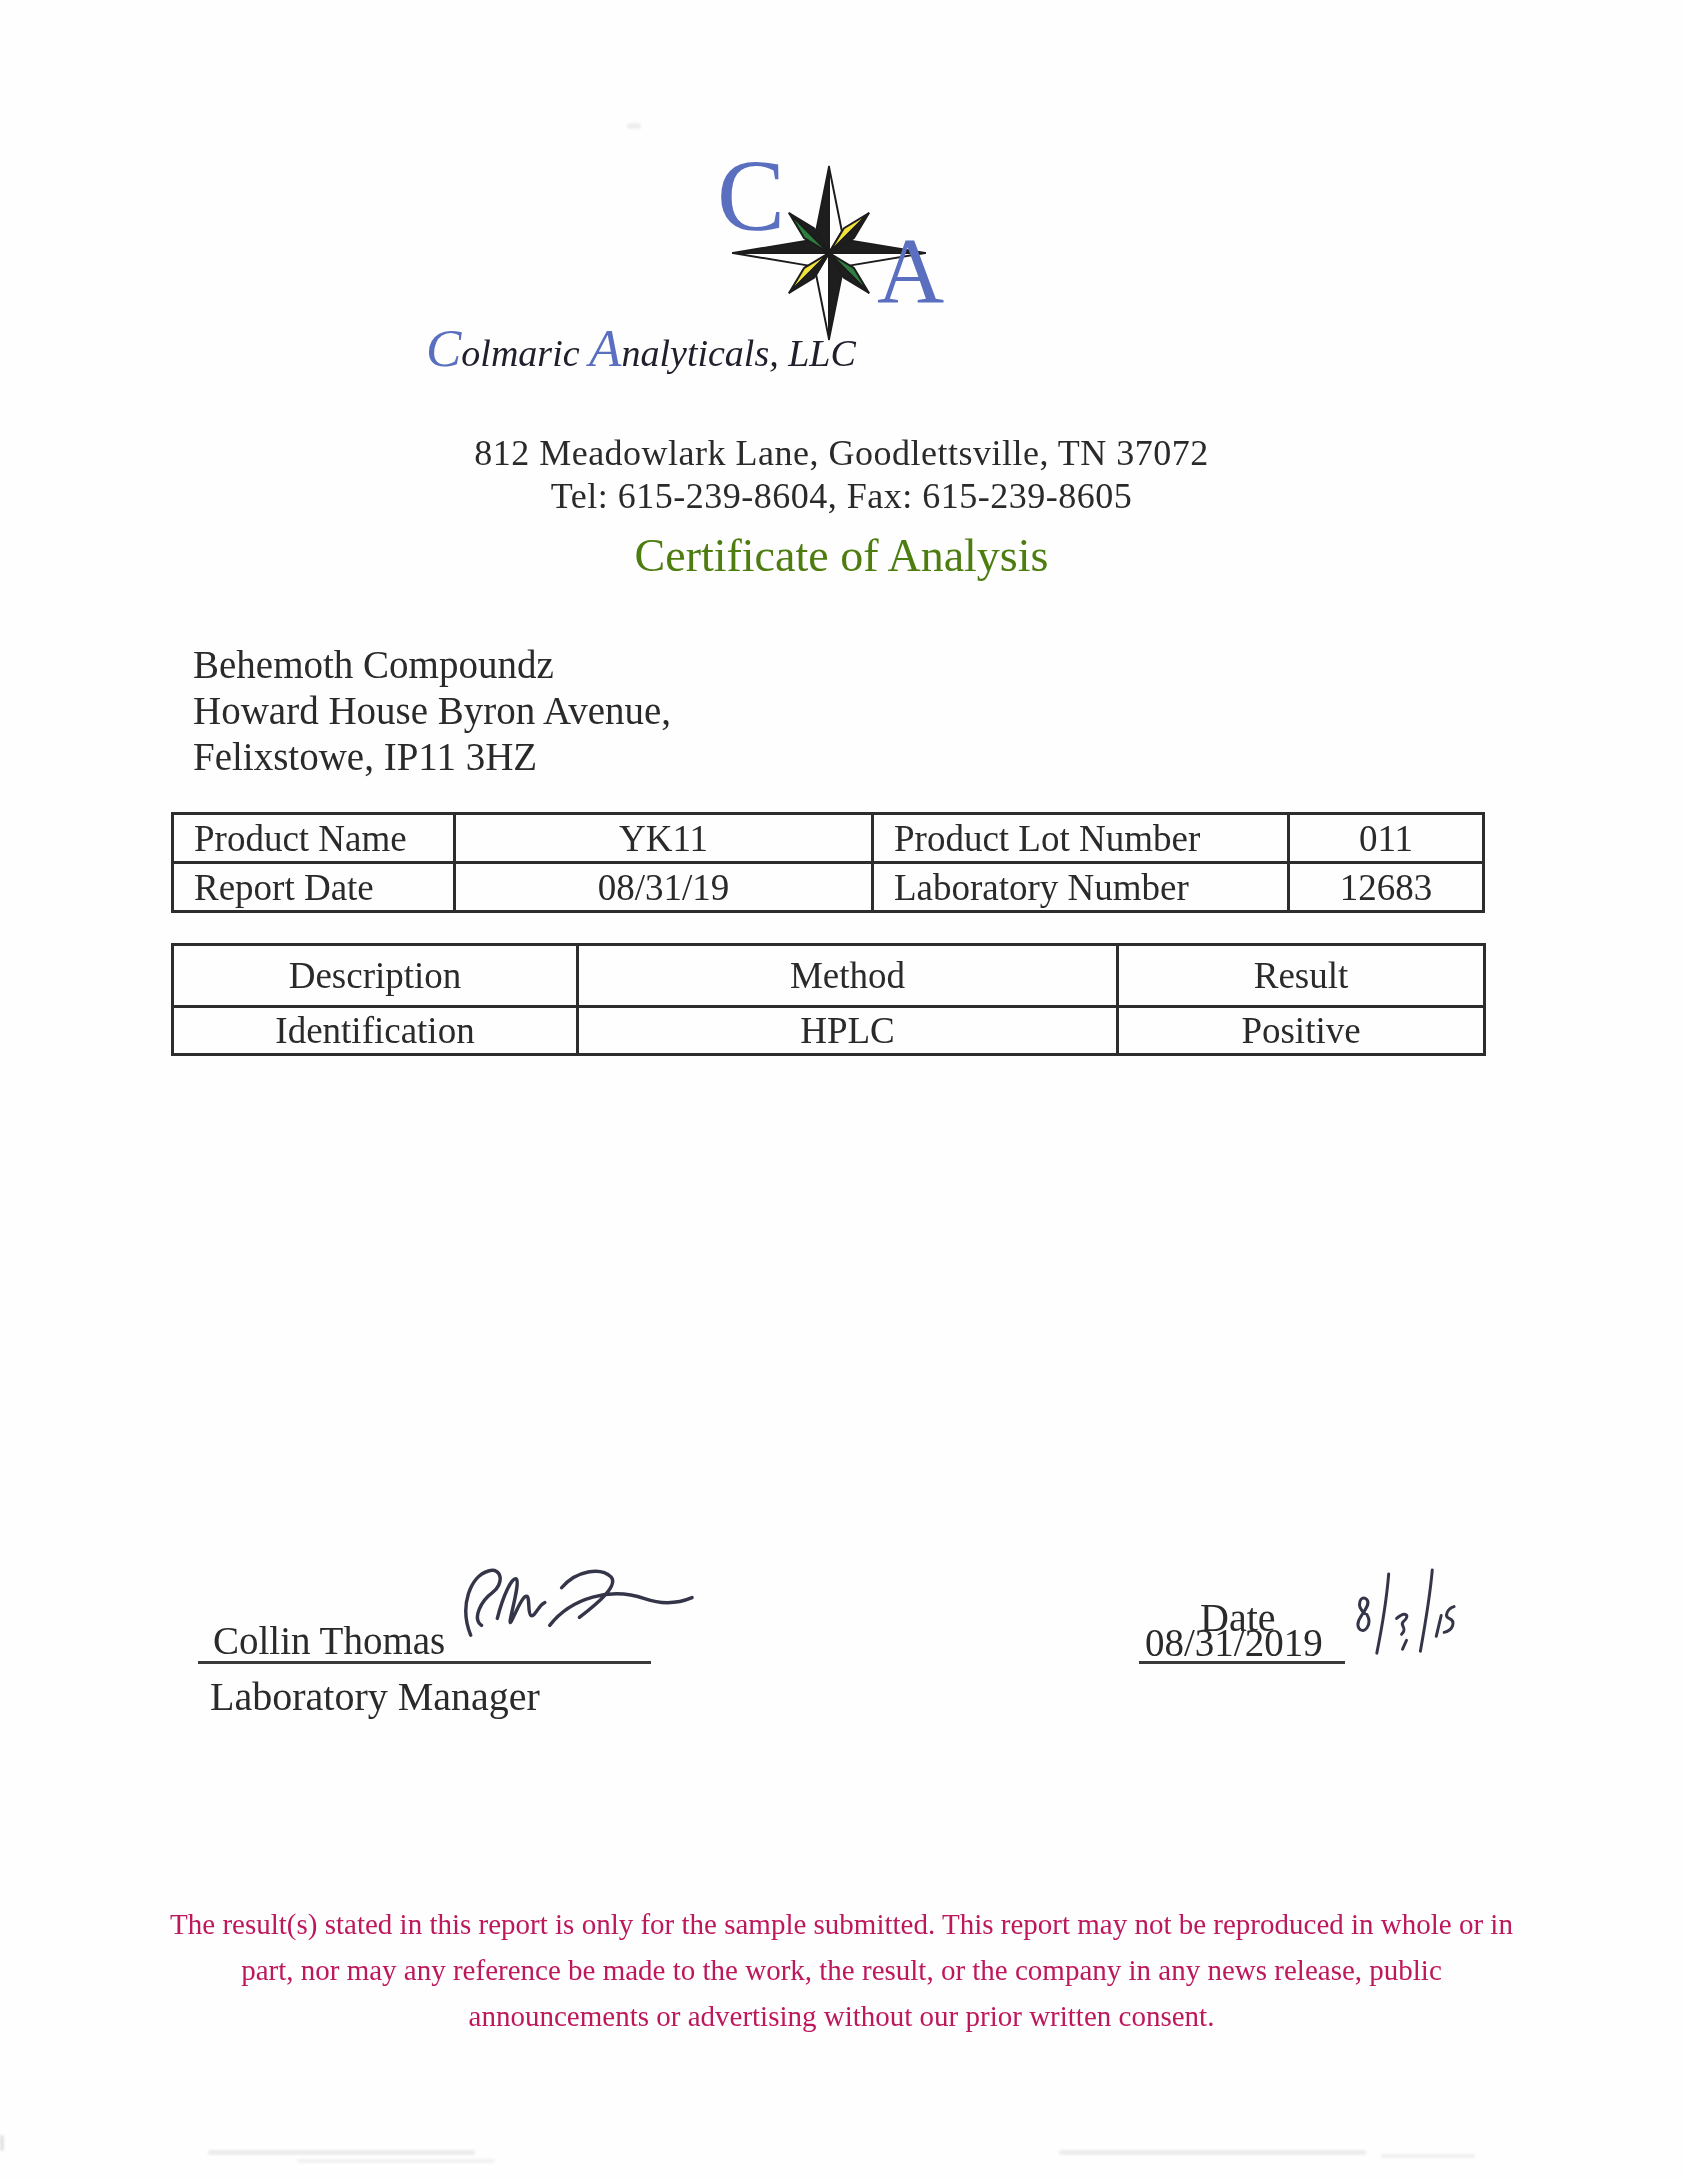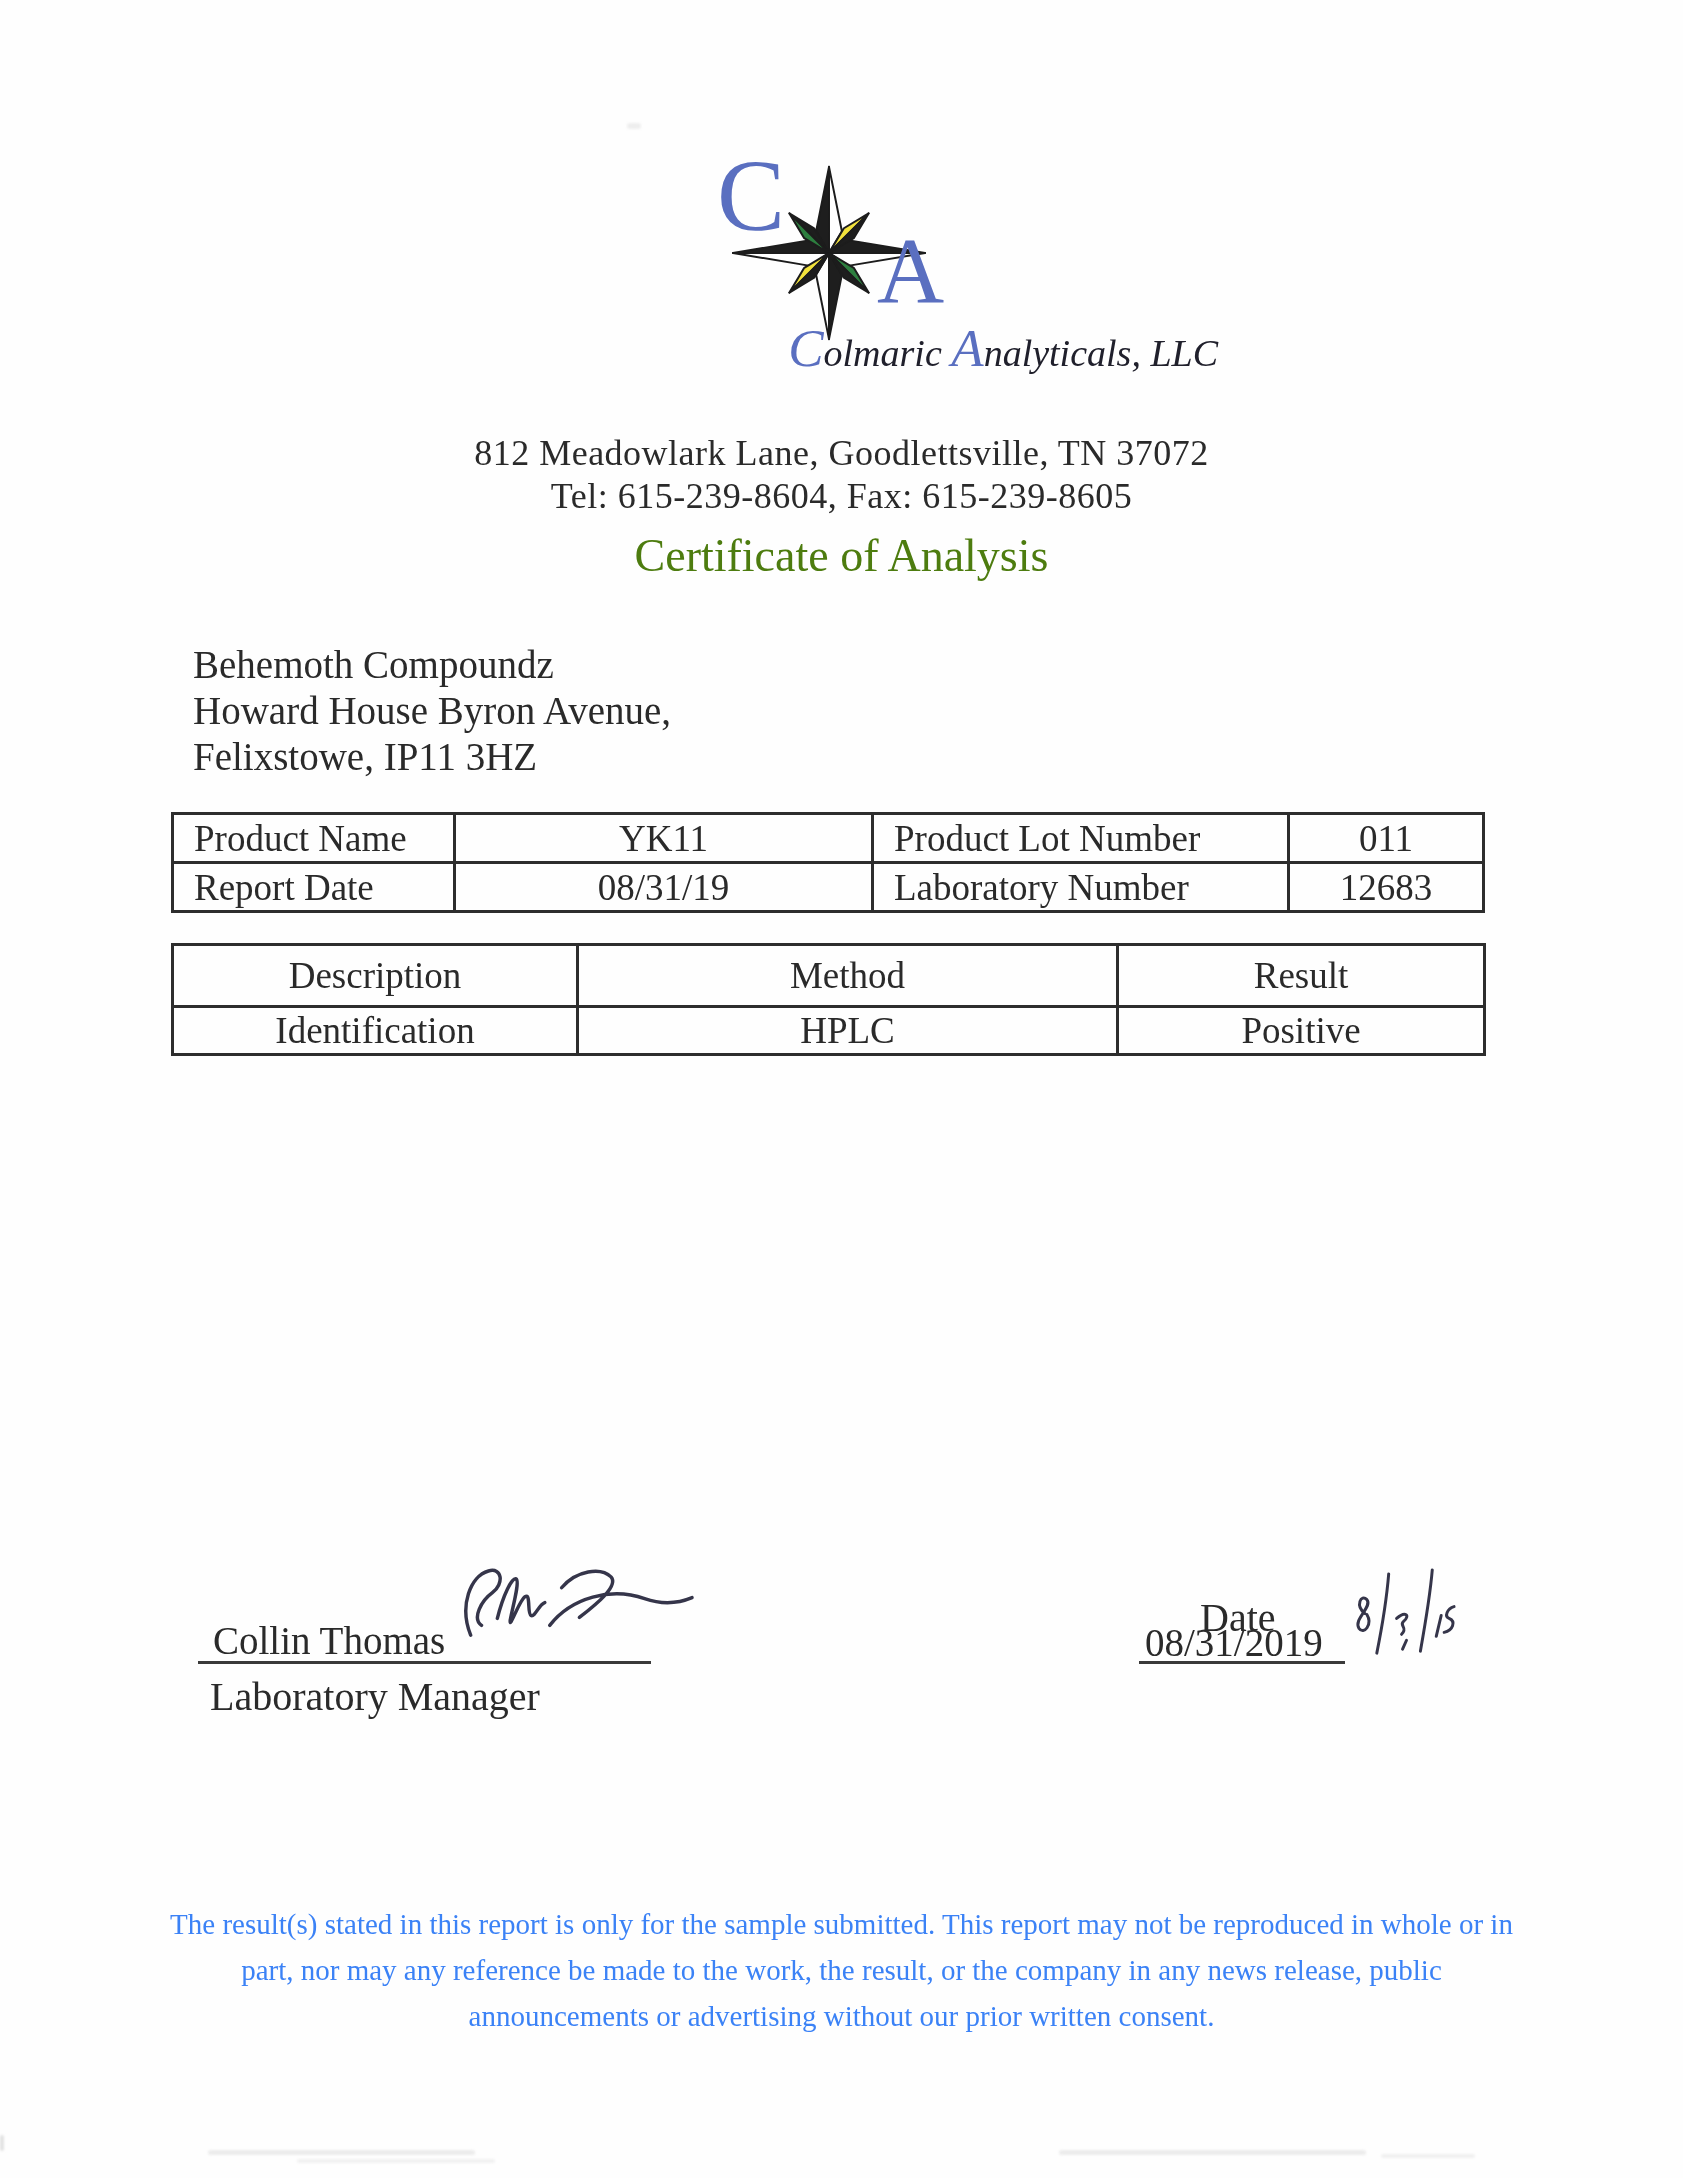--- a/index.html
+++ b/index.html
@@ -12,21 +12,21 @@
     color:#2a2a2a;
     overflow:hidden;
   }
   .abs{position:absolute;}
   .ctr{left:0;right:0;text-align:center;}
 
   
   .logo-letter{color:#5a6fc0;font-family:"Liberation Serif",serif;line-height:1;}
   .letter-c{left:717px;top:145px;font-size:102px;}
   .letter-a{left:877px;top:224px;font-size:93px;}
-  .wordmark{left:426px;top:331px;width:792px;text-align:right;font-style:italic;
+  .wordmark{left:426px;top:331px;width:792px;text-align:left;font-style:italic;
             font-size:38px;color:#20202c;white-space:nowrap;}
   .wordmark .init{font-size:53px;color:#5a6fc0;line-height:0;}
 
   
   .addr{top:432px;font-size:36px;letter-spacing:0.5px;}
   .phone{top:475px;font-size:36px;letter-spacing:0.5px;}
   .doc-title{top:529px;font-size:46px;color:#4d7c0f;}
 
   
   .client{left:193px;top:642px;font-size:39px;line-height:46px;}
@@ -46,21 +46,21 @@
   
   .sig-name{left:213px;top:1618px;font-size:39px;}
   .sig-underline{left:198px;top:1661px;width:453px;height:3px;background:#3a3a3a;}
   .sig-title{left:210px;top:1673px;font-size:40px;}
   .date-value{left:1145px;top:1620px;font-size:39px;}
   .date-underline{left:1139px;top:1661px;width:206px;height:3px;background:#3a3a3a;}
   .date-label{left:1200px;top:1594px;font-size:40px;}
   .ink{stroke:#35354a;fill:none;stroke-linecap:round;stroke-linejoin:round;}
 
   
-  .footer{top:1901px;font-size:29px;line-height:46px;color:#3b82f6;}
+  .footer{top:1901px;font-size:29px;line-height:46px;color:#be185d;}
 
   
   .smudge{background:#ececec;border-radius:3px;filter:blur(1px);}
 </style>
 </head>
 <body>
 
 <div class="page">
 
   <div class="abs logo-letter letter-c">C</div>

